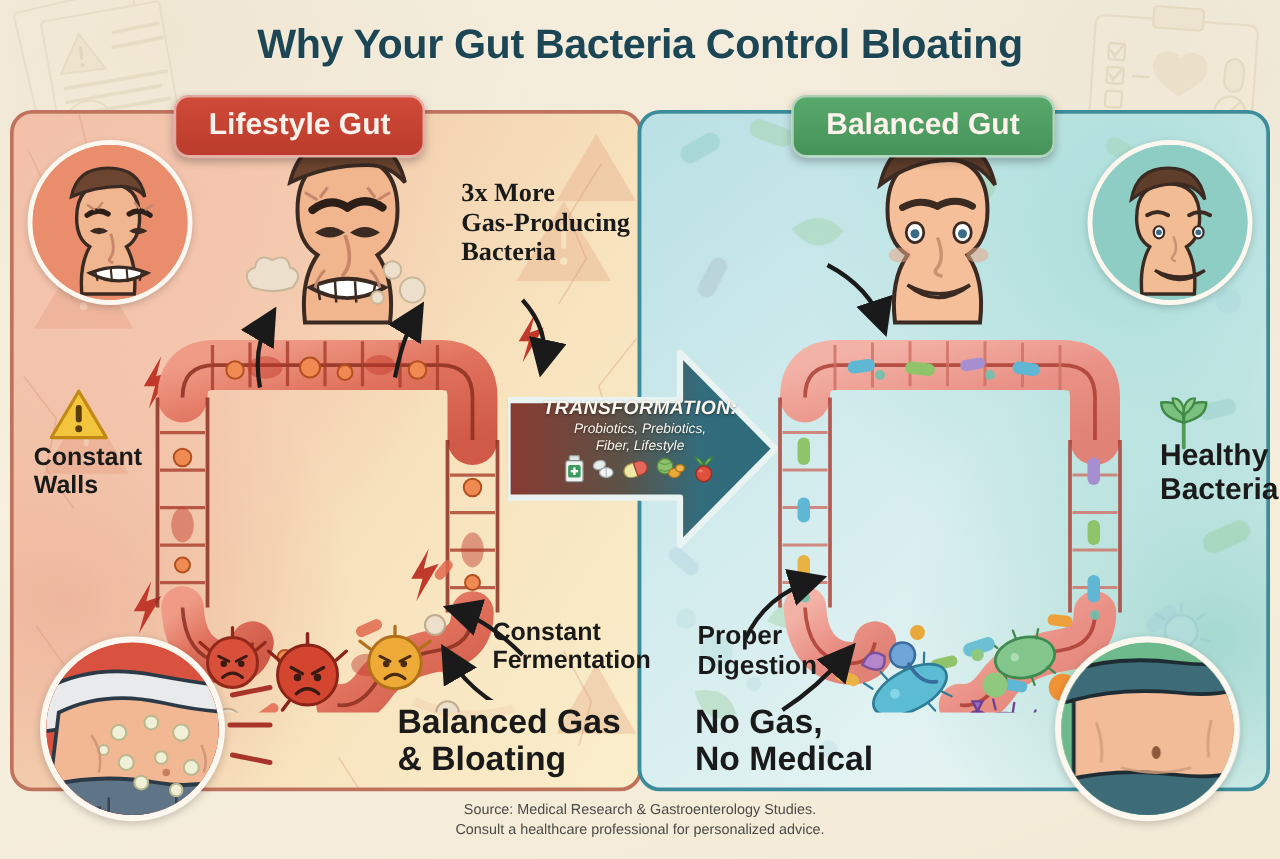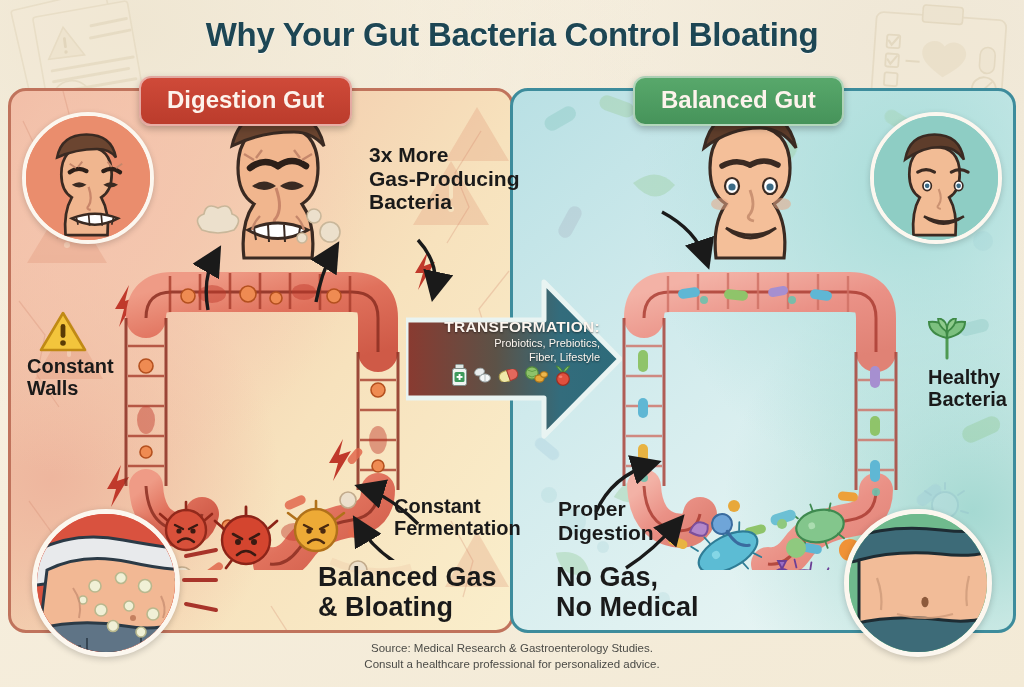--- a/index.html
+++ b/index.html
@@ -52,26 +52,26 @@
     color:#fdf3ec; font-size:24px; font-weight:bold;
     box-shadow:0 3px 7px rgba(0,0,0,.25);
     border:2px solid rgba(255,255,255,.55);
     white-space:nowrap;
   }
   .badge-red   { left:139px; background:linear-gradient(180deg,#cf4a39 0%,#bb3c2c 100%); }
   .badge-green { left:633px; background:linear-gradient(180deg,#58a86b 0%,#46935a 100%); }
 
   
   .callout { position:absolute; z-index:30; font-weight:bold; color:#1a1a1a; line-height:1.12; }
-  .c-gas      { left:369px; top:143px; font-size:21px; }
+  .c-gas      { left:369px; top:143px; font-size:21px;font-family:Liberation Serif, serif; }
   .c-walls    { left:27px;  top:355px; font-size:20px; }
   .c-ferment  { left:394px; top:495px; font-size:20px; }
   .c-excess   { left:318px; top:562px; font-size:27px; }
   .c-micro    { left:567px; top:143px; font-size:21px; }
-  .c-healthy  { left:928px; top:366px; font-size:20px; }
+  .c-healthy  { left:928px; top:352px; font-size:24px; }
   .c-proper   { left:558px; top:497px; font-size:21px; }
   .c-nogas    { left:556px; top:562px; font-size:27px; }
 
   
   .warn-tri { position:absolute; left:39px; top:310px; width:48px; height:43px; z-index:30; }
   .sprout   { position:absolute; left:924px; top:318px; width:46px; height:42px; z-index:30; }
 
   
   .face-circ {
     position:absolute; border-radius:50%; z-index:25;
@@ -95,21 +95,21 @@
 
   
   .gut { position:absolute; z-index:18; }
   .gut-left  { left:108px; top:230px; width:310px; height:340px; }
   .gut-right { left:606px; top:230px; width:310px; height:340px; }
 
   
   .tarrow { position:absolute; left:406px; top:276px; width:216px; height:166px; z-index:45; }
   .tarrow-text {
     position:absolute; left:424px; top:318px; width:176px; z-index:46;
-    text-align:right; color:#fdf6ef; pointer-events:none;
+    text-align:center; color:#fdf6ef; pointer-events:none;font-style:italic;
   }
   .tarrow-title { font-size:15.5px; font-weight:bold; letter-spacing:.3px;
                   text-shadow:0 1px 2px rgba(0,0,0,.5); }
   .tarrow-sub { font-size:11px; line-height:1.2; margin-top:1px;
                 text-shadow:0 1px 2px rgba(0,0,0,.5); }
   .tarrow-icons { position:absolute; left:424px; top:364px; width:176px; z-index:46;
                   display:flex; justify-content:center; align-items:center; gap:5px; }
 
   
   .footer {
@@ -264,21 +264,21 @@
           <circle cx="90" cy="456" r="6"></circle>
             <circle cx="470" cy="150" r="10"></circle>
           <circle cx="300" cy="20" r="7"></circle>
             <circle cx="468" cy="506" r="9"></circle>
           <circle cx="150" cy="508" r="7"></circle>
         </g>
       </g>
     </svg>
   </div>
 
-  <div class="badge badge-red">Digestion Gut</div>
+  <div class="badge badge-red">Lifestyle Gut</div>
   <div class="badge badge-green">Balanced Gut</div>
 
   <div class="face-circ fc-left">
     <svg viewBox="0 0 132 132" width="132" height="132">
       <rect width="132" height="132" fill="#ea8d6d"></rect>
       <g transform="translate(8,10) scale(1.05)">
         <path d="M30 104 q-2 -22 6 -36 q-10 -6 -10 -22 q0 -26 24 -26 q24 0 24 26 q0 16 -10 22 q8 14 6 36z" fill="#f0b68f" stroke="#3a2a22" stroke-width="2.6"></path>
         <path d="M22 30 q4 -22 28 -22 q24 0 28 22 q-6 -8 -18 -8 q-20 0 -38 8z" fill="#6b4530" stroke="#3a2a22" stroke-width="2.4"></path>
         <path d="M34 44 q8 -6 16 -1" stroke="#2d1f18" stroke-width="4" fill="none" stroke-linecap="round"></path>
         <path d="M66 43 q8 -5 16 1" stroke="#2d1f18" stroke-width="4" fill="none" stroke-linecap="round"></path>

